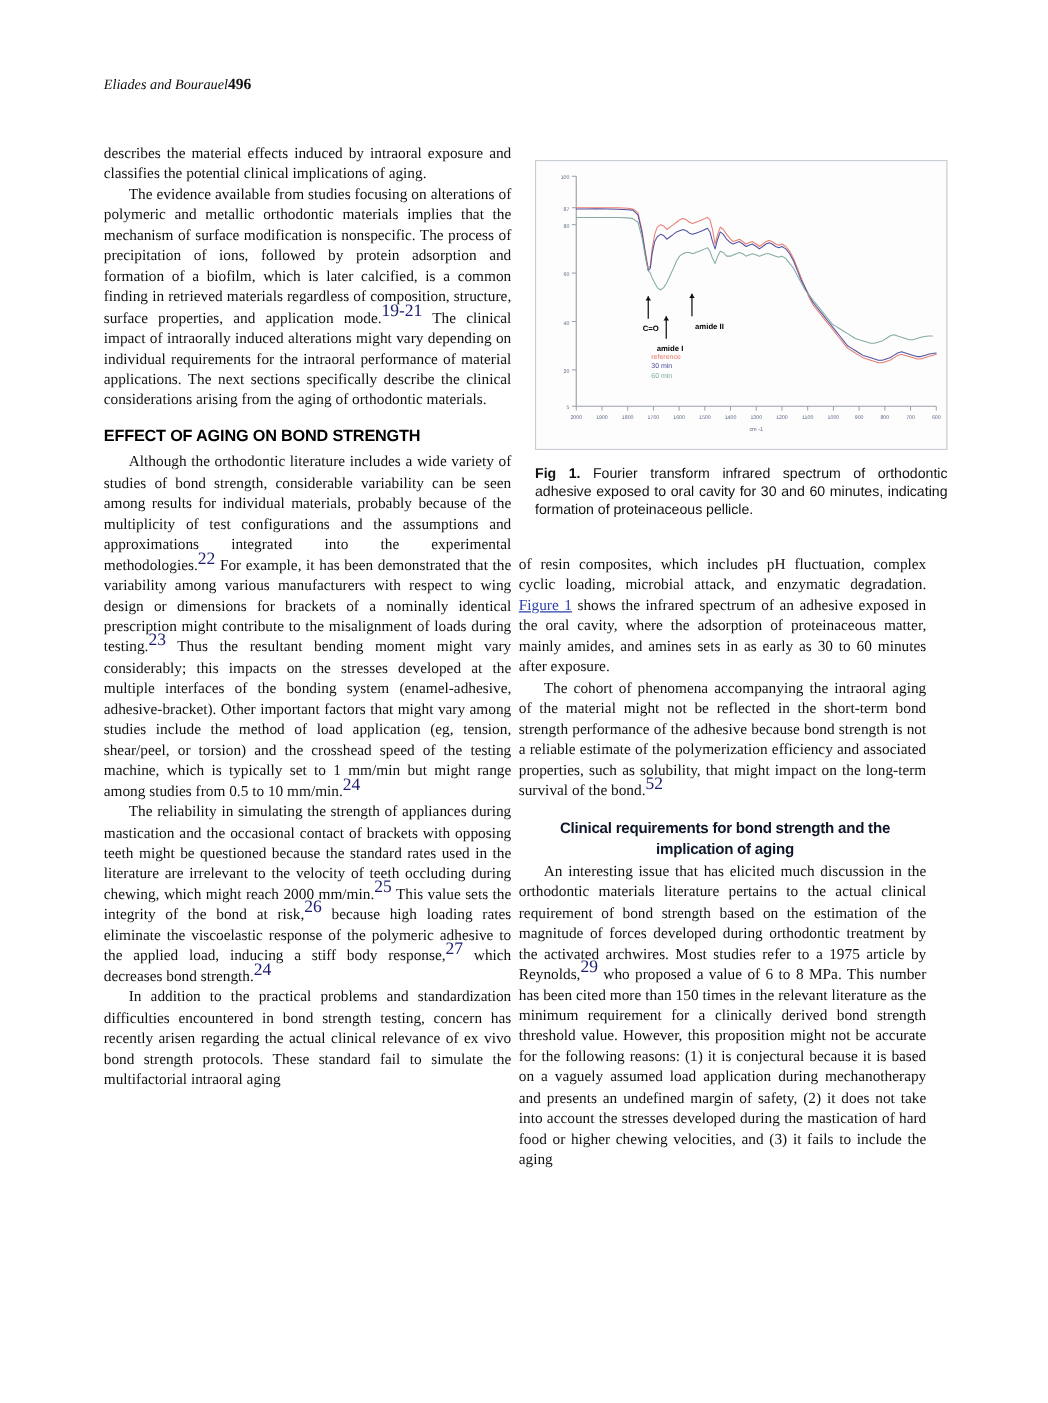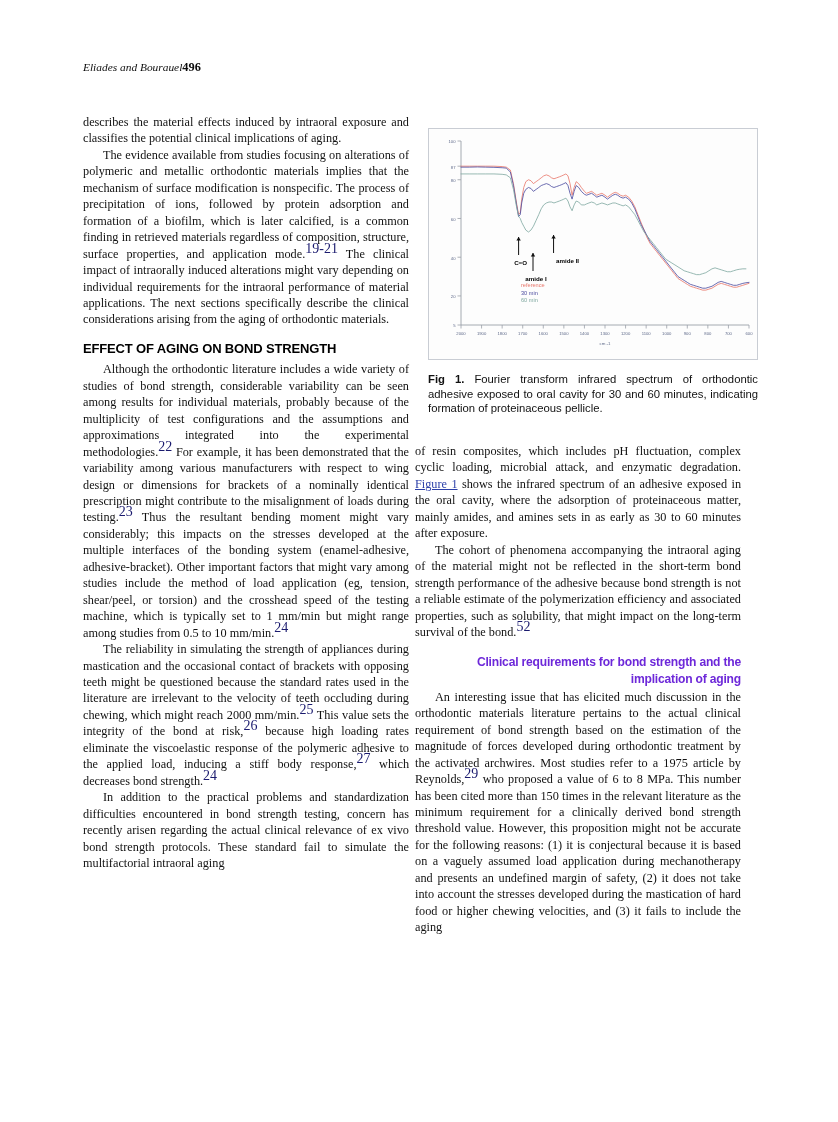--- a/index.html
+++ b/index.html
@@ -42,22 +42,22 @@
     font-family:"Liberation Sans", sans-serif;
     font-weight:bold; font-size:13px; line-height:15.5px;
     letter-spacing:-0.15px;
     margin:13px 0 5px 0; text-indent:0; text-align:left;
     color:#000;
   }
   h3.subsect {
     font-family:"Liberation Sans", sans-serif;
     font-weight:bold; font-size:12.1px; line-height:16.2px;
     letter-spacing:-0.2px;
-    margin:14px 0 2px 4px; text-indent:0; text-align:right;
-    color:#6d28d9;
+    margin:14px 0 2px 4px; text-indent:0; text-align:center;
+    color:#0f172a;
   }
   sup { font-size:14px; vertical-align:super; line-height:0; color:#1a1a6e; }
   .xref { color:#2b3fa8; }
 
   
   .figure { position:absolute; left:428px; top:128px; width:342px; }
   .fig-frame {
     width:330px; height:232px; background:#ffffff;
     border:1px solid #c9cdd4; box-sizing:border-box; position:relative;
     overflow:hidden;

